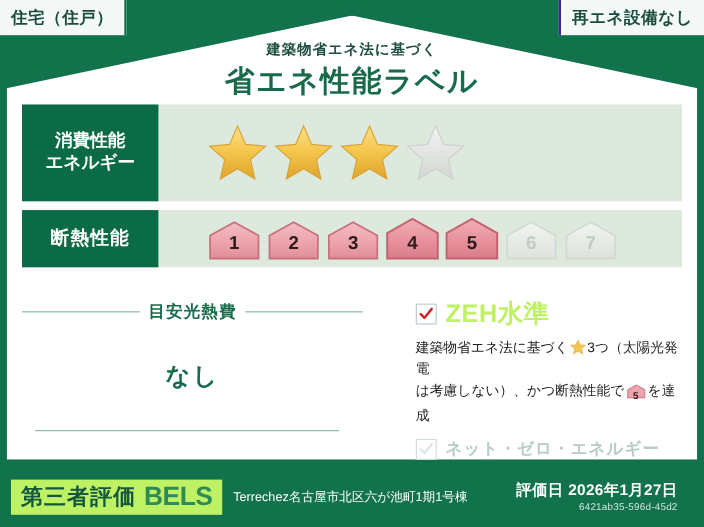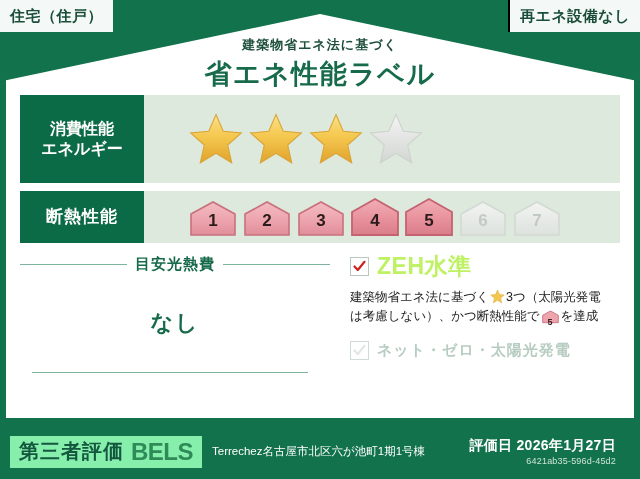--- a/index.html
+++ b/index.html
@@ -22,21 +22,21 @@
     font-weight:bold;
     font-size:15px;
     letter-spacing:.5px;
     display:flex;align-items:center;justify-content:center;
     height:32px;
     box-sizing:border-box;
     padding:0 10px;
     white-space:nowrap;
   }
   .corner-badge.left{left:0;min-width:112px;border-right:2px solid #11724c;}
-  .corner-badge.right{right:0;min-width:126px;border-left:2px solid #000000;}
+  .corner-badge.right{right:0;min-width:126px;border-left:2px solid #4c1d95;}
 
   
   .house{
     position:absolute;left:6px;top:14px;width:628px;height:404px;
     background:#ffffff;
     clip-path:polygon(0% 16.4%, 50% 0%, 100% 16.4%, 100% 100%, 0% 100%);
   }
   .house-title-wrap{
     position:absolute;left:0;right:0;top:36px;text-align:center;
     pointer-events:none;
@@ -83,21 +83,21 @@
   .houses{display:flex;align-items:flex-end;gap:4px;margin-left:44px;}
   .htick{position:relative;width:50px;display:flex;align-items:flex-end;justify-content:center;}
   .htick svg{display:block;}
   .htick .num{
     position:absolute;left:0;right:0;bottom:7px;text-align:center;
     font-size:17px;font-weight:bold;color:#2b1b1b;
   }
   .htick.off .num{color:#c3c9c3;}
 
   
-  .cols{display:flex;margin-top:2px;height:150px;}
+  .cols{display:flex;margin-top:21px;height:150px;gap:28px;}
   .col-left{width:310px;position:relative;}
   .col-right{flex:1;position:relative;padding-left:20px;box-sizing:border-box;}
 
   .cost-head{
     display:flex;align-items:center;gap:8px;margin-top:10px;
   }
   .cost-head .ln{flex:1;height:1px;background:#7fb49c;}
   .cost-head .txt{
     font-size:15px;font-weight:bold;color:#176b4a;letter-spacing:1px;
     white-space:nowrap;
@@ -131,21 +131,21 @@
   .nze-row{display:flex;align-items:center;gap:8px;margin-top:10px;}
   .nze-text{font-size:15px;font-weight:bold;color:#b7cdc1;letter-spacing:1px;}
   .cbox.off{border-color:#cfdcd5;}
 
   
   .footer{
     position:absolute;left:0;right:0;bottom:0;height:55px;
     display:flex;align-items:center;
   }
   .bels-plate{
-    margin-left:10px;background:#86efac;height:32px;
+    margin-left:10px;background:#bef264;height:32px;
     display:flex;align-items:center;gap:7px;padding:0 9px;
     box-sizing:border-box;
   }
   .bels-jp{font-size:20px;font-weight:bold;color:#14573f;letter-spacing:1px;}
   .bels-en{font-size:24px;font-weight:bold;color:#2e8b57;letter-spacing:-.5px;}
   .bldg{
     margin-left:10px;color:#fff;font-size:11.5px;white-space:nowrap;
   }
   .foot-right{
     margin-left:auto;margin-right:24px;text-align:right;color:#fff;
@@ -316,21 +316,21 @@
                 <polygon points="2,14 24,2 46,14 46,35 2,35" fill="#eda4ad" stroke="#c9707d" stroke-width="2.5"></polygon>
               </svg><span class="n">5</span></span><span>を達成</span>
         </div>
 
         <div class="nze-row">
           <span class="cbox off">
             <svg width="13" height="13" viewBox="0 0 13 13">
               <polyline points="1.5,6.5 4.8,10 11.5,1.8" fill="none" stroke="#dfe8e3" stroke-width="2.2" stroke-linecap="round" stroke-linejoin="round"></polyline>
             </svg>
           </span>
-          <span class="nze-text">ネット・ゼロ・太陽光発電</span>
+          <span class="nze-text">ネット・ゼロ・エネルギー</span>
         </div>
       </div>
 
     </div>
   </div>
 
   <div class="footer">
     <div class="bels-plate">
       <span class="bels-jp">第三者評価</span>
       <span class="bels-en">BELS</span>

